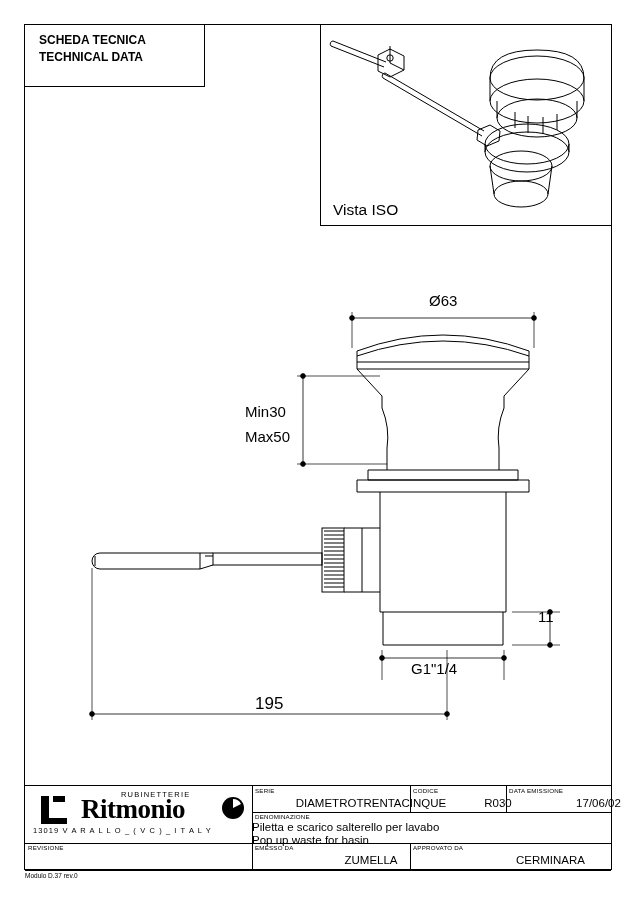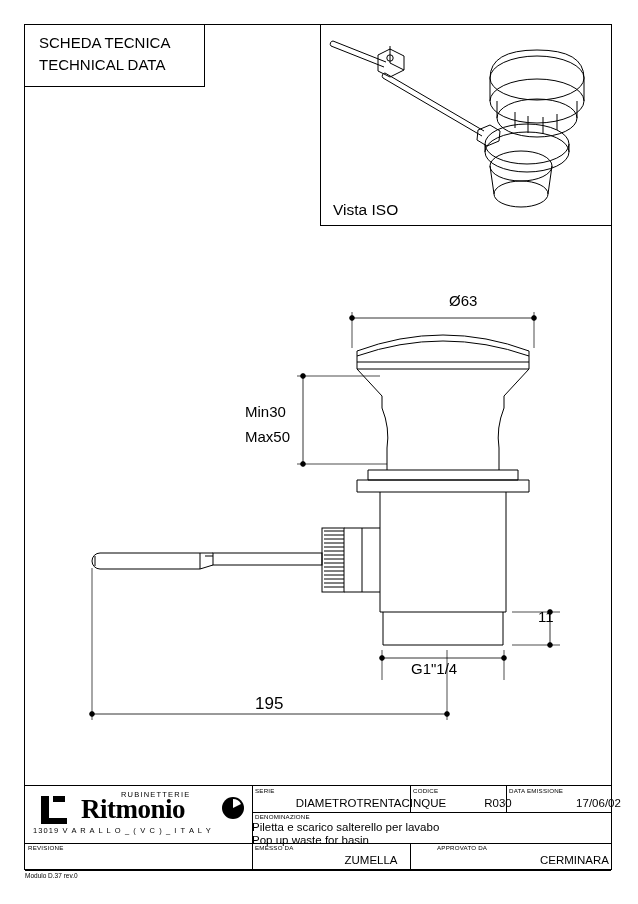--- a/index.html
+++ b/index.html
@@ -32,21 +32,22 @@
     position: absolute;
     left: 25px;
     top: 25px;
     width: 180px;
     height: 62px;
     border-right: 1px solid #000;
     border-bottom: 1px solid #000;
     box-sizing: border-box;
     padding: 7px 0 0 14px;
     line-height: 1.45;
-    font-size: 15px;
+    font-size: 12px;
+    font-weight: bold;
   }
   
   .iso-box {
     position: absolute;
     left: 320px;
     top: 25px;
     width: 291px;
     height: 201px;
     border-left: 1px solid #000;
     border-bottom: 1px solid #000;
@@ -308,21 +309,21 @@
       <circle cx="504" cy="658" r="2.4"></circle>
 
       <line x1="92" y1="568" x2="92" y2="720" stroke-width="0.7"></line>
       <line x1="447" y1="650" x2="447" y2="720" stroke-width="0.7"></line>
       <line x1="92" y1="714" x2="447" y2="714"></line>
       <circle cx="92" cy="714" r="2.4"></circle>
       <circle cx="447" cy="714" r="2.4"></circle>
     </g>
   </svg>
 
-  <div class="dimtext" style="left:429px; top:292px;margin-left:20px;">Ø63</div>
+  <div class="dimtext" style="left:429px; top:292px;">Ø63</div>
   <div class="dimtext" style="left:245px; top:403px;">Min30</div>
   <div class="dimtext" style="left:245px; top:428px;">Max50</div>
   <div class="dimtext" style="left:538px; top:608px;">11</div>
   <div class="dimtext" style="left:411px; top:660px;">G1"1/4</div>
   <div class="dimtext" style="left:255px; top:694px; font-size:17px;">195</div>
 
   <div class="tblock">
 
     <div class="vline" style="left:227px; top:0; height:84px;"></div>
     <div class="vline" style="left:385px; top:0; height:26px;"></div>
@@ -372,21 +373,21 @@
     <div class="tb-cell" style="left:0; top:57px; width:227px; height:27px;">
       <span class="tb-lab">REVISIONE</span>
       <span class="tb-val"></span>
     </div>
 
     <div class="tb-cell" style="left:227px; top:57px; width:158px; height:27px;">
       <span class="tb-lab">EMESSO DA</span>
       <span class="tb-val">ZUMELLA</span>
     </div>
 
-    <div class="tb-cell" style="left:385px; top:57px; width:201px; height:21px;margin-left:24px;">
+    <div class="tb-cell" style="left:385px; top:57px; width:201px; height:21px;">
       <span class="tb-lab">APPROVATO DA</span>
       <span class="tb-val">CERMINARA</span>
     </div>
   </div>
 
   <div class="modulo">Modulo D.37  rev.0</div>
 
 </div>
 
 </body></html>

